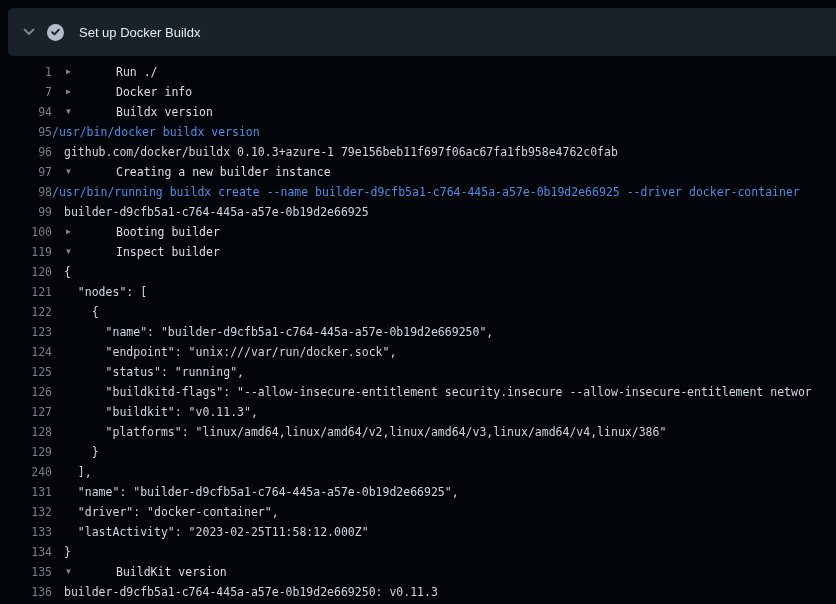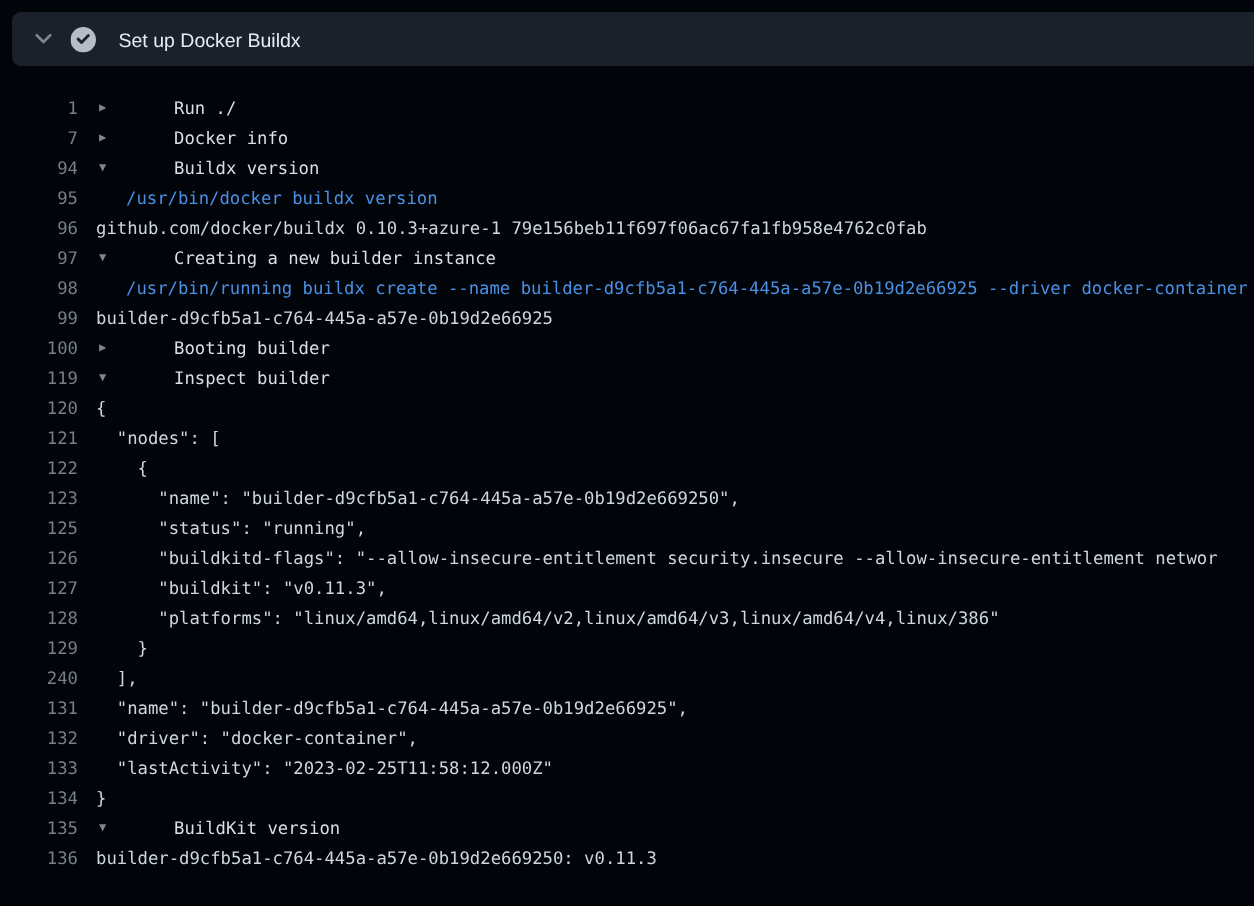--- a/index.html
+++ b/index.html
@@ -4,21 +4,21 @@
 <style>
   html,body{margin:0;padding:0;}
   body{
     width:836px;height:604px;
     background:#010409;
     overflow:hidden;
     position:relative;
     font-family:"Liberation Sans", sans-serif;
   }
   .step-header{
-    position:absolute;left:8px;top:8px;right:0;height:36px;
+    position:absolute;left:8px;top:8px;right:0;height:48px;
     background:#1b212b;
     border-radius:6px 0 0 6px;
     display:flex;align-items:center;
   }
   .chev{margin-left:14px;display:flex;align-items:center;flex:0 0 auto;cursor:pointer;}
   .status{margin-left:11px;display:flex;align-items:center;flex:0 0 auto;}
   .step-title{
     margin-left:15px;
     color:#e6edf3;font-size:13px;font-weight:400;
     white-space:nowrap;
@@ -34,21 +34,21 @@
   }
   .num{
     flex:0 0 52px;width:52px;text-align:right;
     color:#767f8a;cursor:pointer;
   }
   .arrow{
     flex:0 0 13px;margin-left:14px;
     color:#7d8590;font-size:8px;line-height:20px;cursor:pointer;
   }
   .gtitle{color:#d8dfe6;cursor:pointer;padding-left:37px;}
-  .cmd{margin-left:32px;color:#4a90e4;}
+  .cmd{color:#4a90e4;}
   .out{margin-left:12px;color:#ced6de;}
 </style>
 </head>
 <body>
 
 <div class="step-header">
   <span class="chev">
     <svg width="14" height="14" viewBox="0 0 14 14">
       <path d="M2.5 4.5 L7 9 L11.5 4.5" fill="none" stroke="#7d8590" stroke-width="1.8" stroke-linecap="round" stroke-linejoin="round"></path>
     </svg>
@@ -70,20 +70,21 @@
     <div class="line"><span class="num">96</span><span class="out">github.com/docker/buildx 0.10.3+azure-1 79e156beb11f697f06ac67fa1fb958e4762c0fab</span></div>
     <div class="line"><span class="num">97</span><span class="arrow">▼</span><span class="gtitle">Creating a new builder instance</span></div>
     <div class="line"><span class="num">98</span><span class="cmd">/usr/bin/running buildx create --name builder-d9cfb5a1-c764-445a-a57e-0b19d2e66925 --driver docker-container</span></div>
     <div class="line"><span class="num">99</span><span class="out">builder-d9cfb5a1-c764-445a-a57e-0b19d2e66925</span></div>
     <div class="line"><span class="num">100</span><span class="arrow">▶</span><span class="gtitle">Booting builder</span></div>
     <div class="line"><span class="num">119</span><span class="arrow">▼</span><span class="gtitle">Inspect builder</span></div>
     <div class="line"><span class="num">120</span><span class="out">{</span></div>
     <div class="line"><span class="num">121</span><span class="out">  "nodes": [</span></div>
     <div class="line"><span class="num">122</span><span class="out">    {</span></div>
     <div class="line"><span class="num">123</span><span class="out">      "name": "builder-d9cfb5a1-c764-445a-a57e-0b19d2e669250",</span></div>
+    <div class="line"><span class="num">124</span><span class="out">      "endpoint": "unix:///var/run/docker.sock",</span></div>
     <div class="line"><span class="num">125</span><span class="out">      "status": "running",</span></div>
     <div class="line"><span class="num">126</span><span class="out">      "buildkitd-flags": "--allow-insecure-entitlement security.insecure --allow-insecure-entitlement networ</span></div>
     <div class="line"><span class="num">127</span><span class="out">      "buildkit": "v0.11.3",</span></div>
     <div class="line"><span class="num">128</span><span class="out">      "platforms": "linux/amd64,linux/amd64/v2,linux/amd64/v3,linux/amd64/v4,linux/386"</span></div>
     <div class="line"><span class="num">129</span><span class="out">    }</span></div>
     <div class="line"><span class="num">240</span><span class="out">  ],</span></div>
     <div class="line"><span class="num">131</span><span class="out">  "name": "builder-d9cfb5a1-c764-445a-a57e-0b19d2e66925",</span></div>
     <div class="line"><span class="num">132</span><span class="out">  "driver": "docker-container",</span></div>
     <div class="line"><span class="num">133</span><span class="out">  "lastActivity": "2023-02-25T11:58:12.000Z"</span></div>
     <div class="line"><span class="num">134</span><span class="out">}</span></div>

